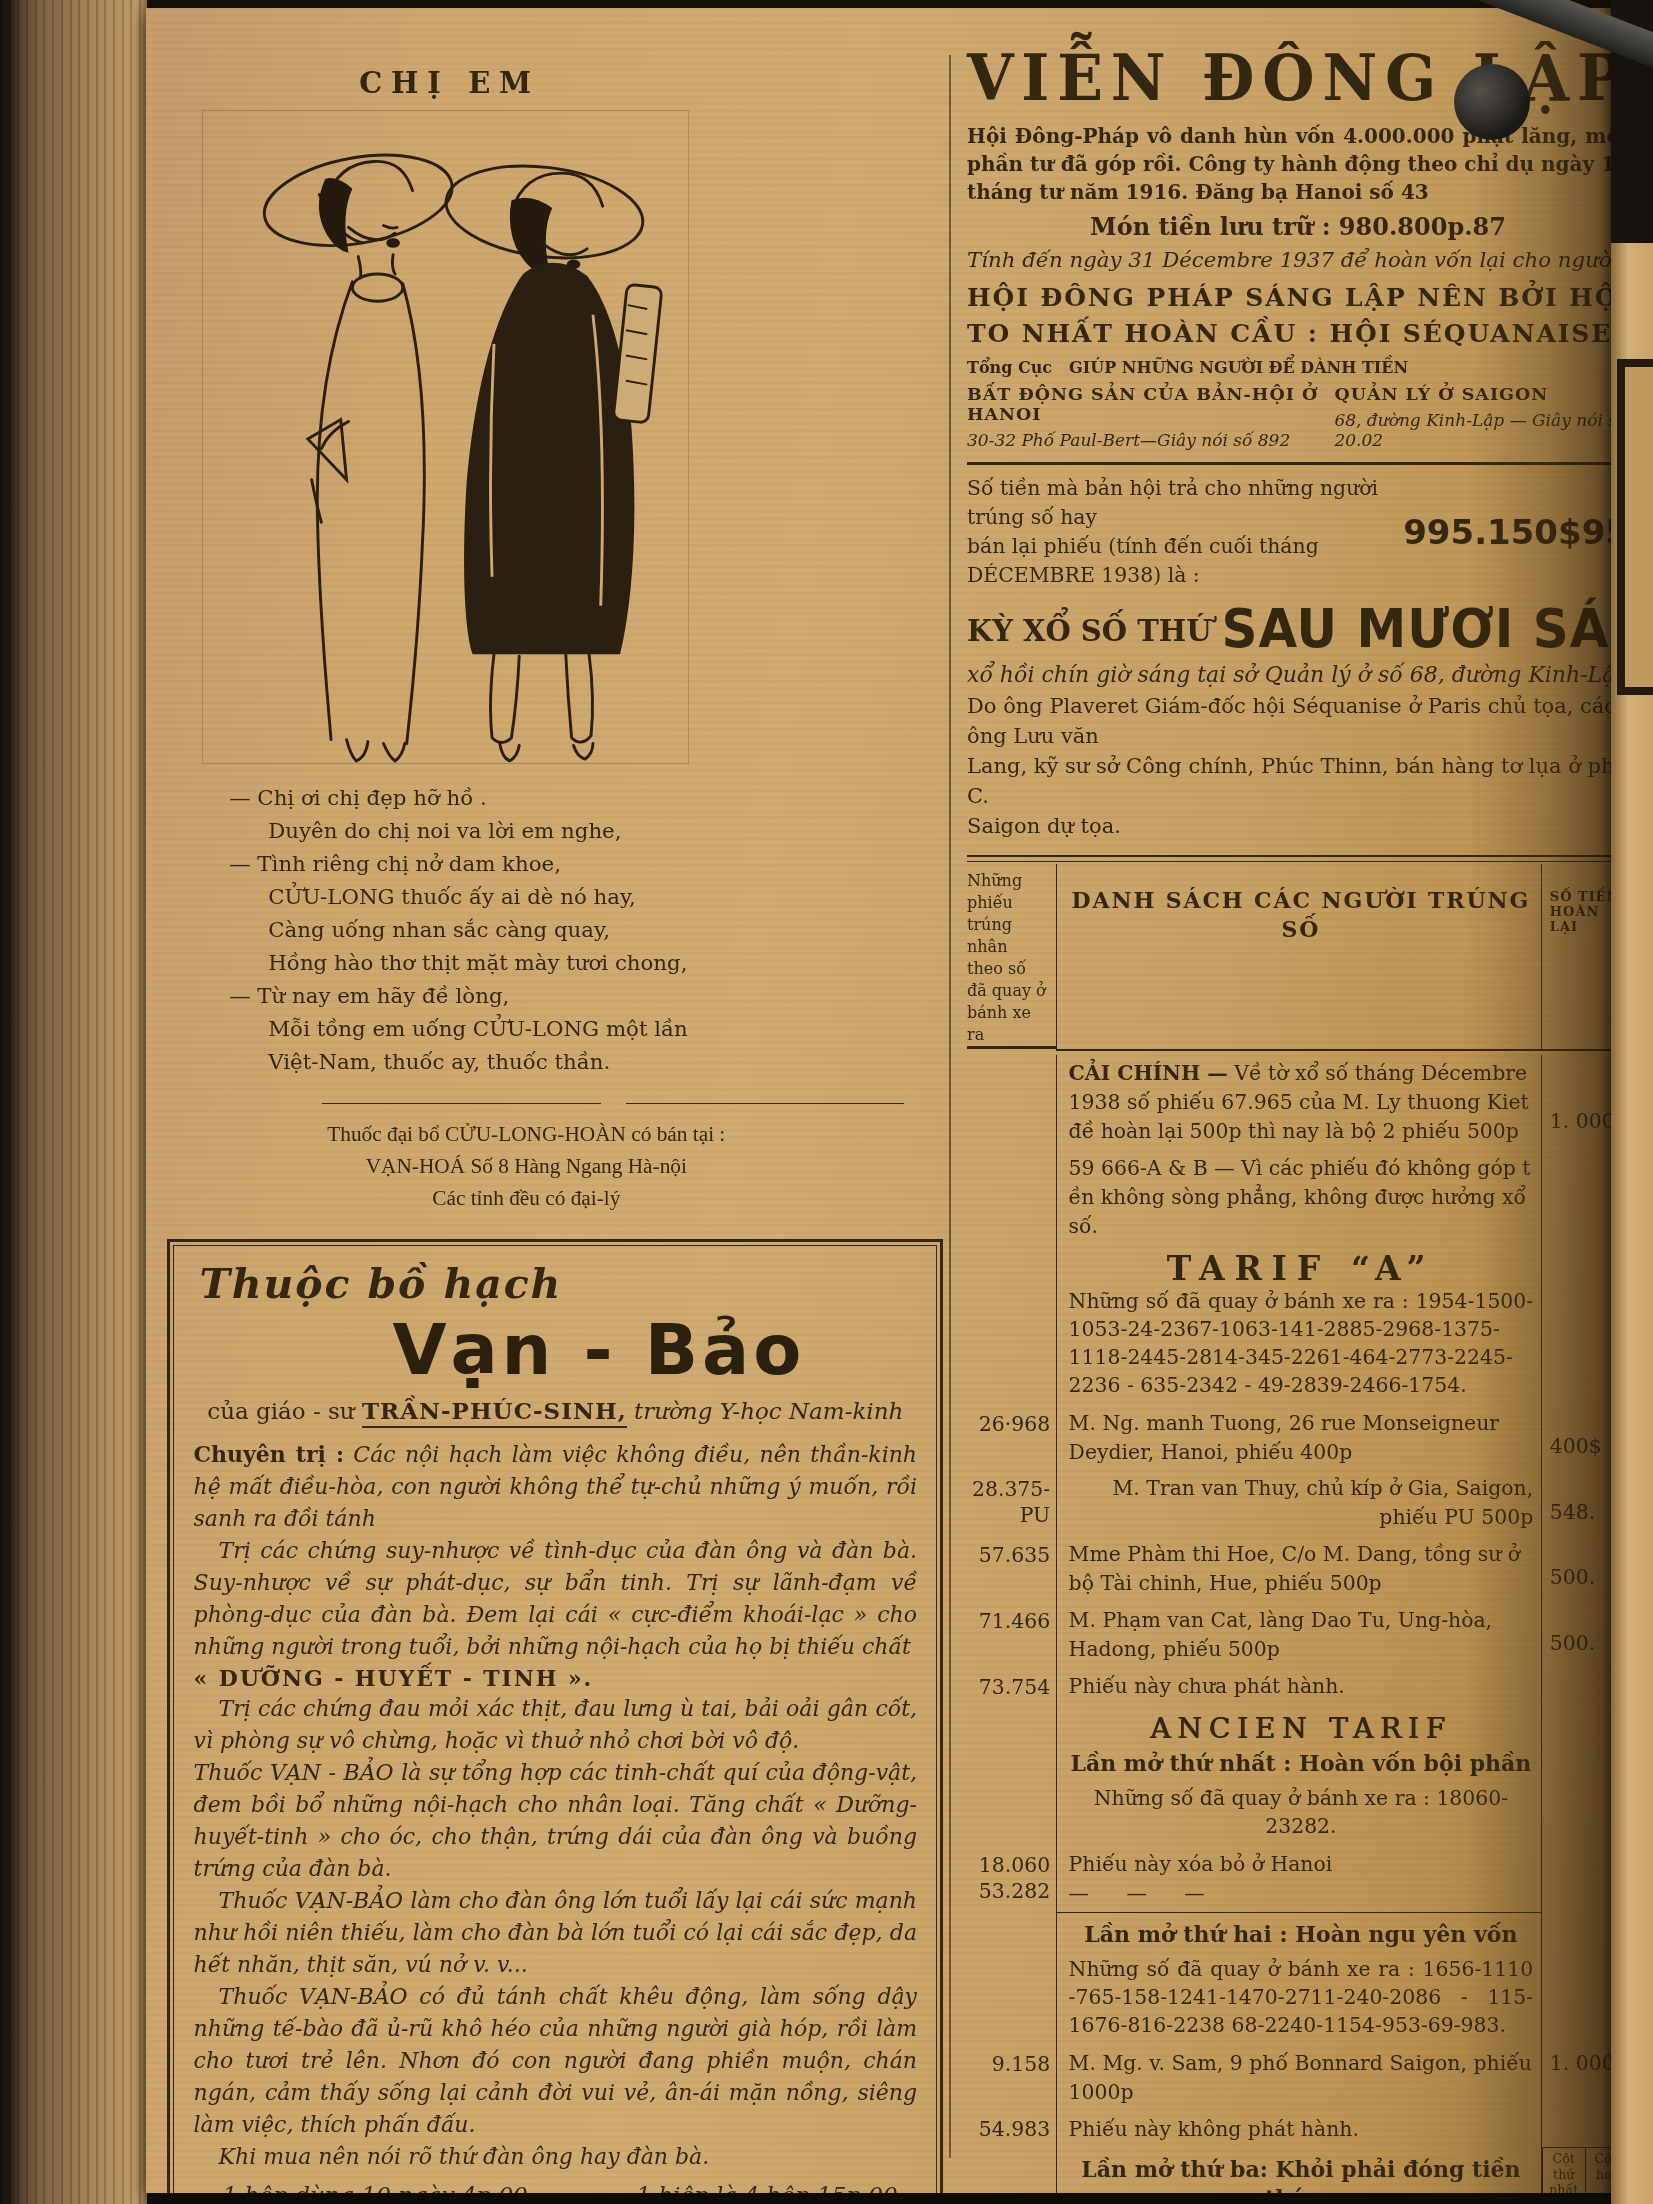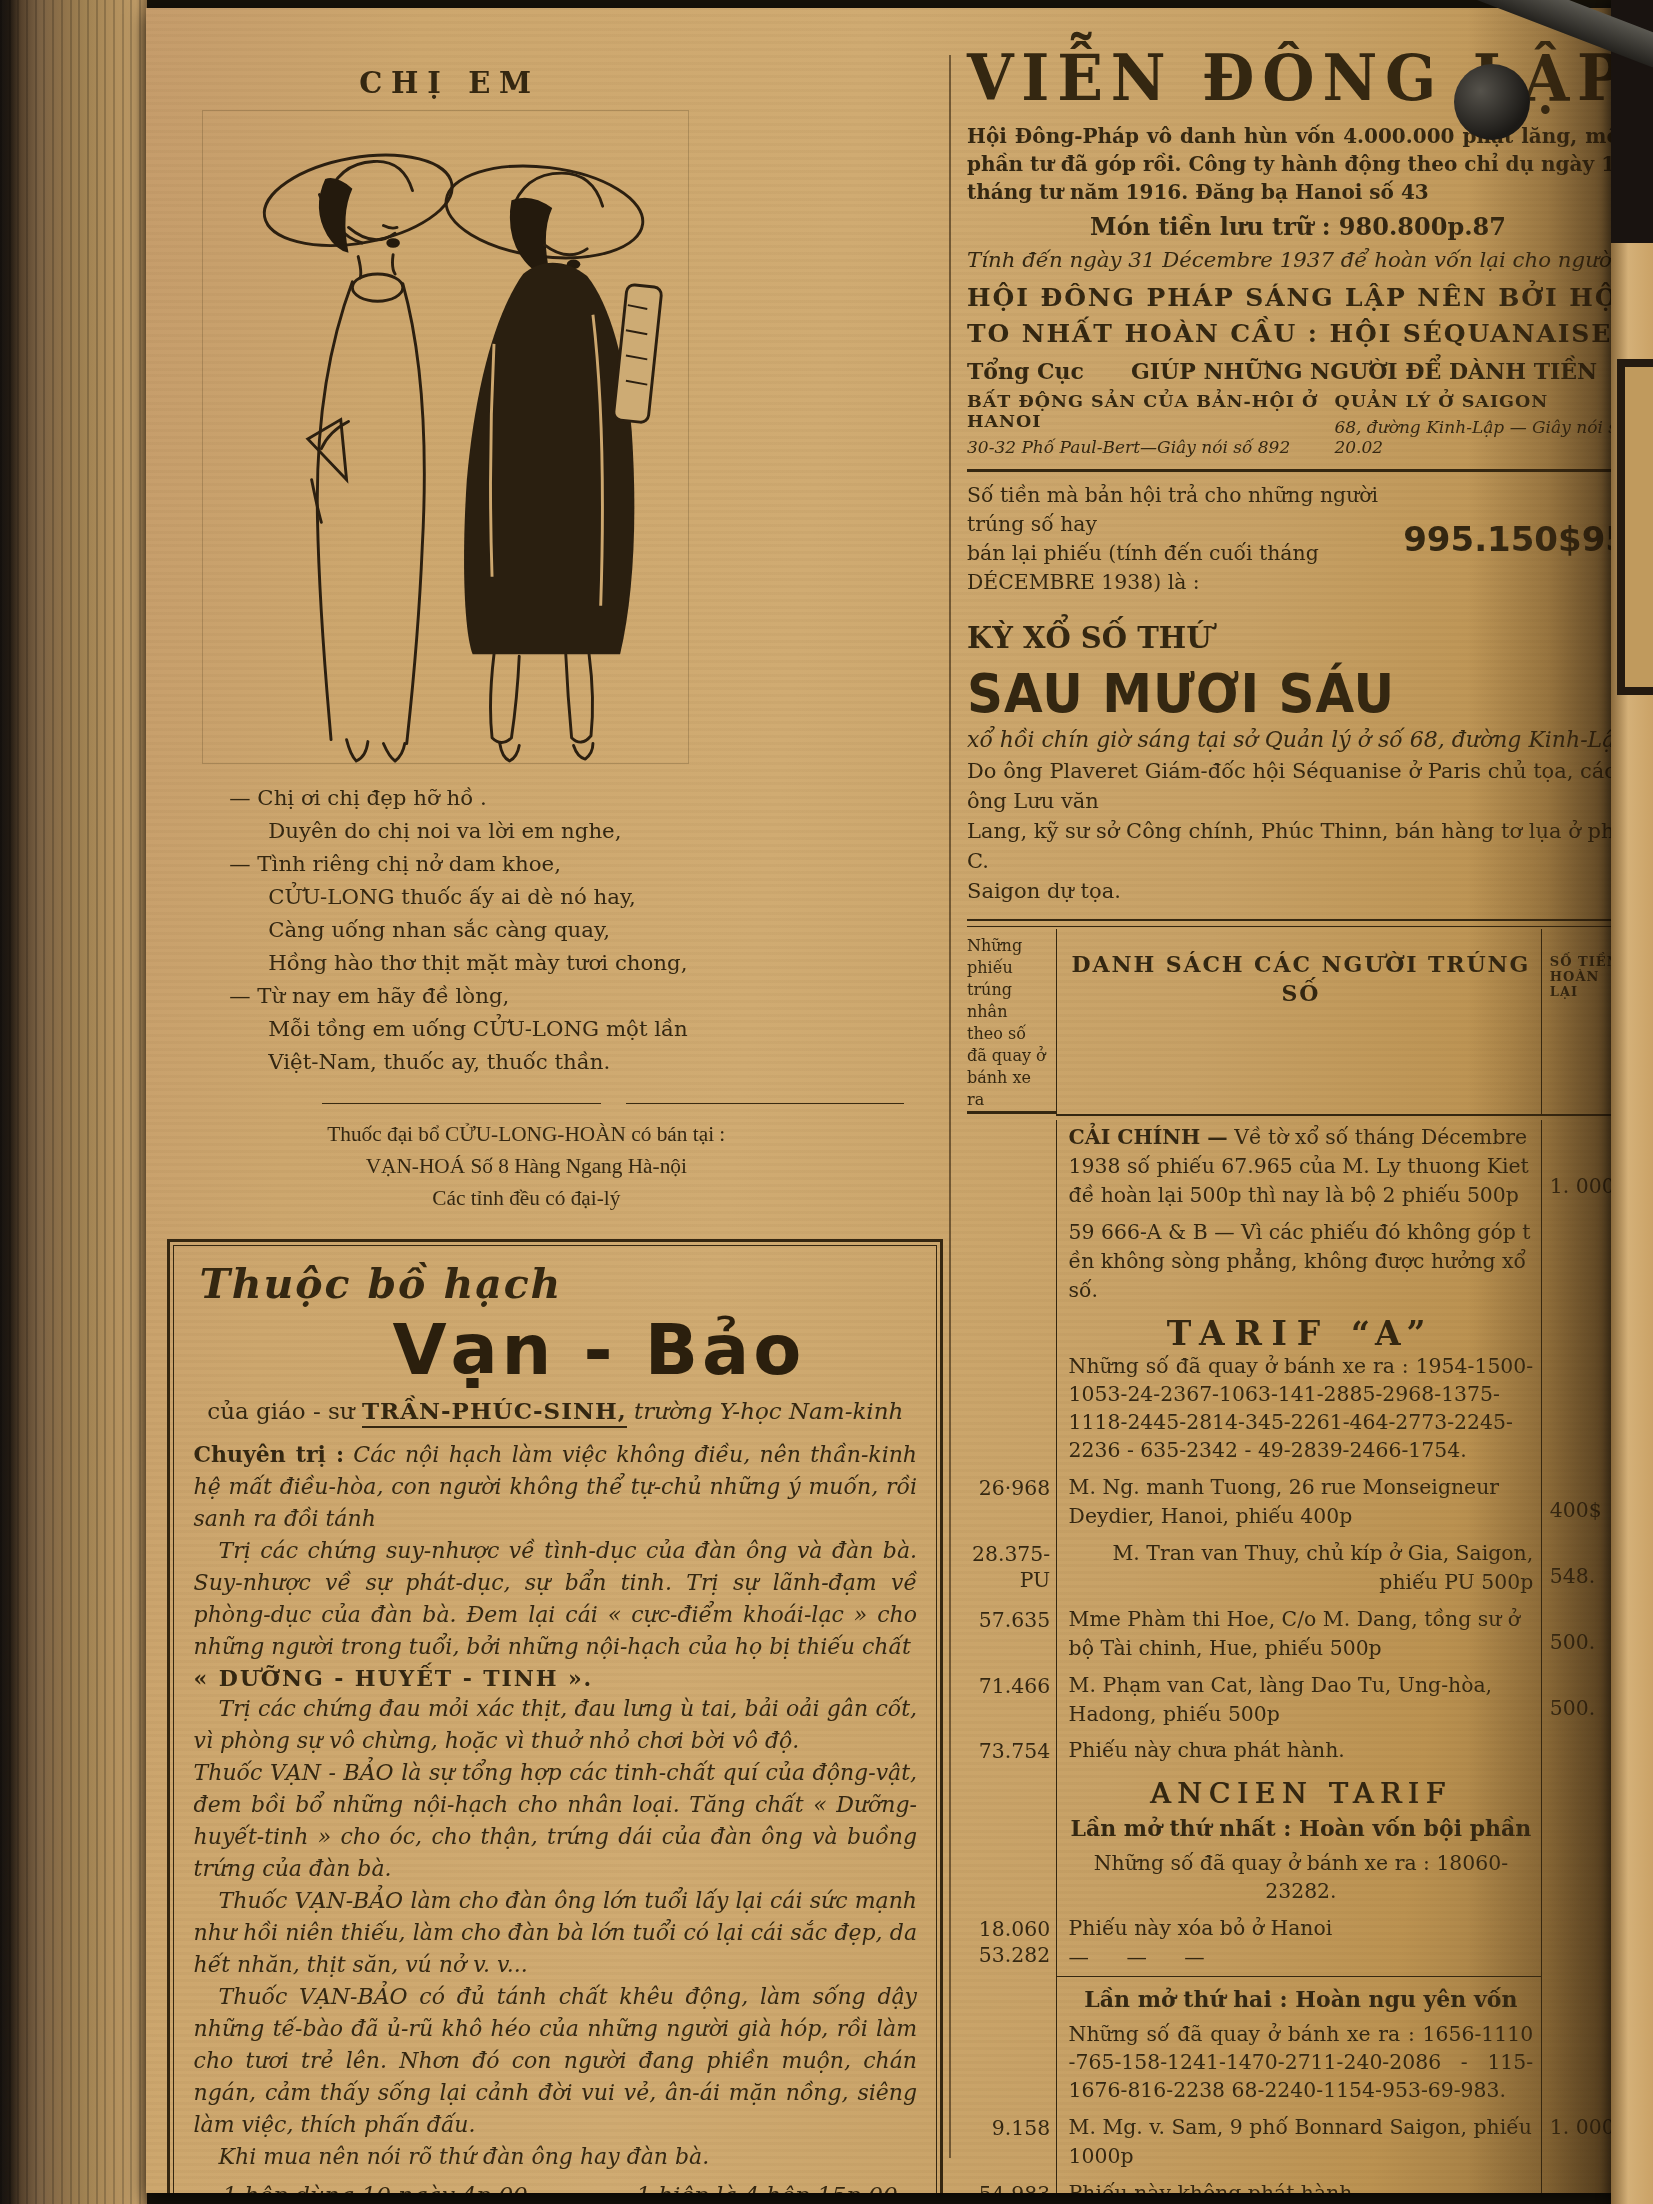--- a/index.html
+++ b/index.html
@@ -56,29 +56,29 @@
   .ad-caps{font-style:normal;font-weight:bold;font-size:22px;letter-spacing:1.9px;margin:1.9px 0;}
   .ad-prices{display:flex;justify-content:space-between;font-style:italic;font-size:23px;
              margin:9.7px 19.4px 0 29px;}
   
   .headline{font-weight:bold;font-size:60px;letter-spacing:7.8px;white-space:nowrap;margin:13.6px 0 9.7px 0;
             transform:scaleY(1.05);}
   .r-intro{font-weight:bold;font-size:20px;line-height:28px;text-align:justify;}
   .r-reserve{font-weight:bold;font-size:24px;text-align:center;margin-top:5.8px;}
   .r-note1937{font-style:italic;font-size:21.3px;text-align:center;margin-top:5.8px;white-space:nowrap;}
   .r-founders{font-weight:bold;font-size:25px;line-height:36px;letter-spacing:1.9px;white-space:nowrap;margin-top:7.8px;}
-  .r-tongcuc{display:flex;gap:47px;font-weight:bold;font-size:22px;margin-top:5.8px;text-align:center;}
+  .r-tongcuc{display:flex;gap:17px;font-weight:bold;font-size:16px;margin-top:5.8px;text-align:center;}
   .r-offices{display:flex;justify-content:space-between;margin-top:7.8px;font-size:16.5px;}
   .r-offices .off b{font-size:17.5px;letter-spacing:1px;}
   .r-offices .off i{display:block;font-size:17px;margin-top:5.8px;}
   .hr-thick{border:none;border-top:3.9px solid #342711;margin:11.6px 0 9.7px 0;}
   .r-paid{display:flex;align-items:center;gap:22px;}
   .r-paid .txt{font-size:20.4px;line-height:29px;}
   .r-paid .amt{font-family:"DejaVu Sans",sans-serif;font-weight:bold;font-size:34px;white-space:nowrap;}
-  .r-draw{display:flex;align-items:flex-start;gap:10px;margin-top:9.7px;flex-direction:column;}
+  .r-draw{display:flex;align-items:flex-start;gap:10px;margin-top:9.7px;}
   .r-draw .lbl{font-weight:bold;font-size:29px;padding-top:13.6px;white-space:nowrap;}
   .r-draw .num{font-family:"DejaVu Sans",sans-serif;font-weight:bold;font-size:50px;letter-spacing:1px;
                white-space:nowrap;transform:scaleY(1.08);}
   .r-drawinfo{font-style:italic;font-size:22px;margin-top:3.9px;white-space:nowrap;}
   .r-chair{font-size:21px;line-height:30px;margin-top:3.9px;}
   .dbl-rule{height:4.9px;border-top:2.9px solid #342711;border-bottom:1.9px solid #342711;margin:13.6px 0 0 0;}
   
   .tbl{margin-top:1.9px;}
   .trow{display:grid;grid-template-columns:89px 485px 85px;}
   .tnum{font-size:20.4px;padding:5.8px 5.8px 0 0;text-align:right;line-height:26px;}

